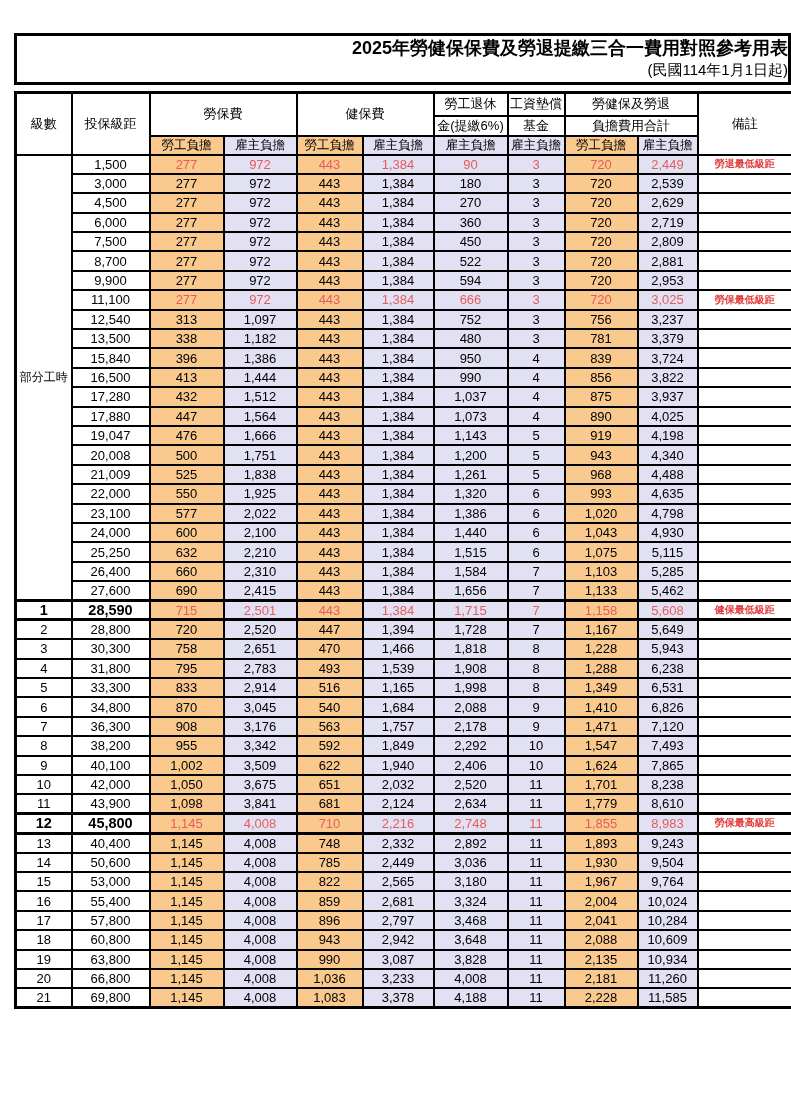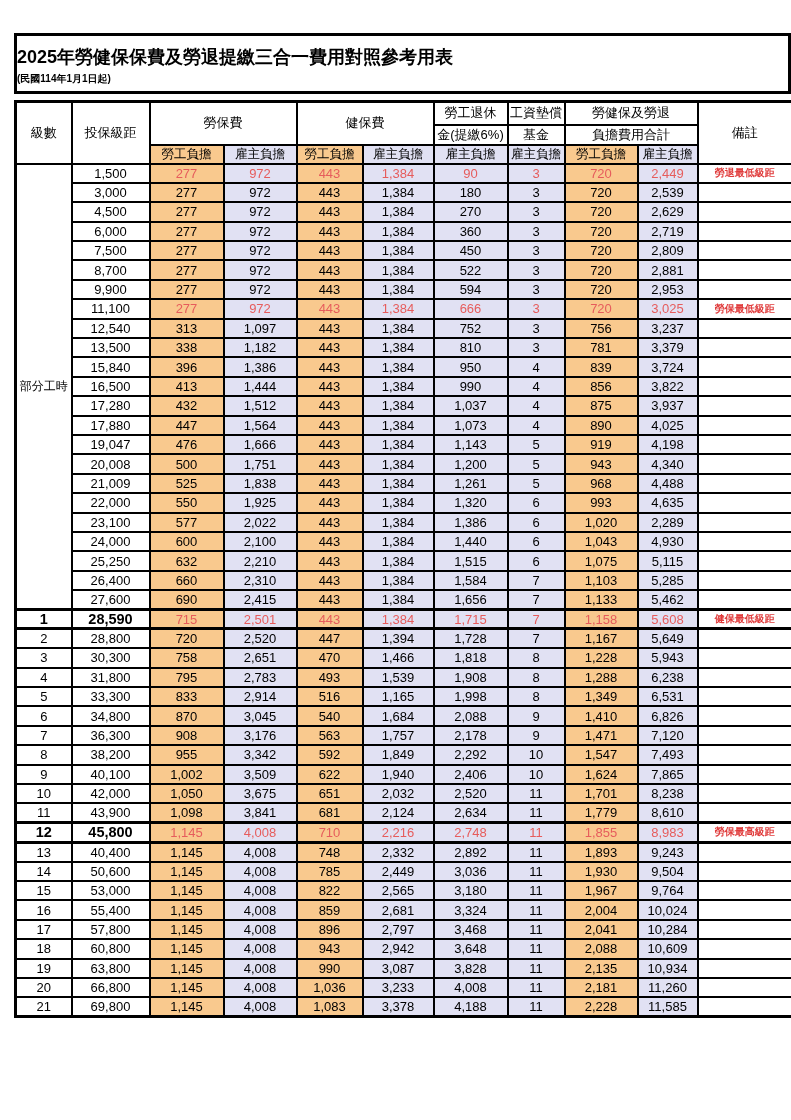--- a/index.html
+++ b/index.html
@@ -7,25 +7,25 @@
   body {
     width: 791px; height: 1120px;
     background: #ffffff;
     color: #000;
     font-family: "Liberation Sans", "DejaVu Sans", sans-serif;
   }
   .sheet { margin: 33px 0 0 14px; width: 777px; }
 
   .title-box {
     border: 3px solid #000;
-    text-align: left;
-    padding: 10px 0 3px 0;
+    text-align: right;
+    padding: 1px 0 3px 0;
   }
   .title    { font-size: 18px; font-weight: bold; line-height: 23px; }
-  .subtitle { font-size: 10px; font-weight: bold; line-height: 19px; }
+  .subtitle { font-size: 15px; font-weight: normal; line-height: 19px; }
   .gap { height: 6px; }
 
   table {
     border-collapse: collapse;
     table-layout: fixed;
     width: 777px;
     border: 3px solid #000;
   }
   th, td {
     border: 2px solid #000;
@@ -212,21 +212,21 @@
           <td class="emp">756</td>
           <td class="er">3,237</td>
           <td class="remark"></td>
         </tr>
         <tr>
           <td>13,500</td>
           <td class="emp">338</td>
           <td class="er">1,182</td>
           <td class="emp">443</td>
           <td class="er">1,384</td>
-          <td class="er">810</td>
+          <td class="er">480</td>
           <td class="er">3</td>
           <td class="emp">781</td>
           <td class="er">3,379</td>
           <td class="remark"></td>
         </tr>
         <tr>
           <td>15,840</td>
           <td class="emp">396</td>
           <td class="er">1,386</td>
           <td class="emp">443</td>
@@ -323,21 +323,21 @@
         </tr>
         <tr>
           <td>23,100</td>
           <td class="emp">577</td>
           <td class="er">2,022</td>
           <td class="emp">443</td>
           <td class="er">1,384</td>
           <td class="er">1,386</td>
           <td class="er">6</td>
           <td class="emp">1,020</td>
-          <td class="er">2,289</td>
+          <td class="er">4,798</td>
           <td class="remark"></td>
         </tr>
         <tr>
           <td>24,000</td>
           <td class="emp">600</td>
           <td class="er">2,100</td>
           <td class="emp">443</td>
           <td class="er">1,384</td>
           <td class="er">1,440</td>
           <td class="er">6</td>

